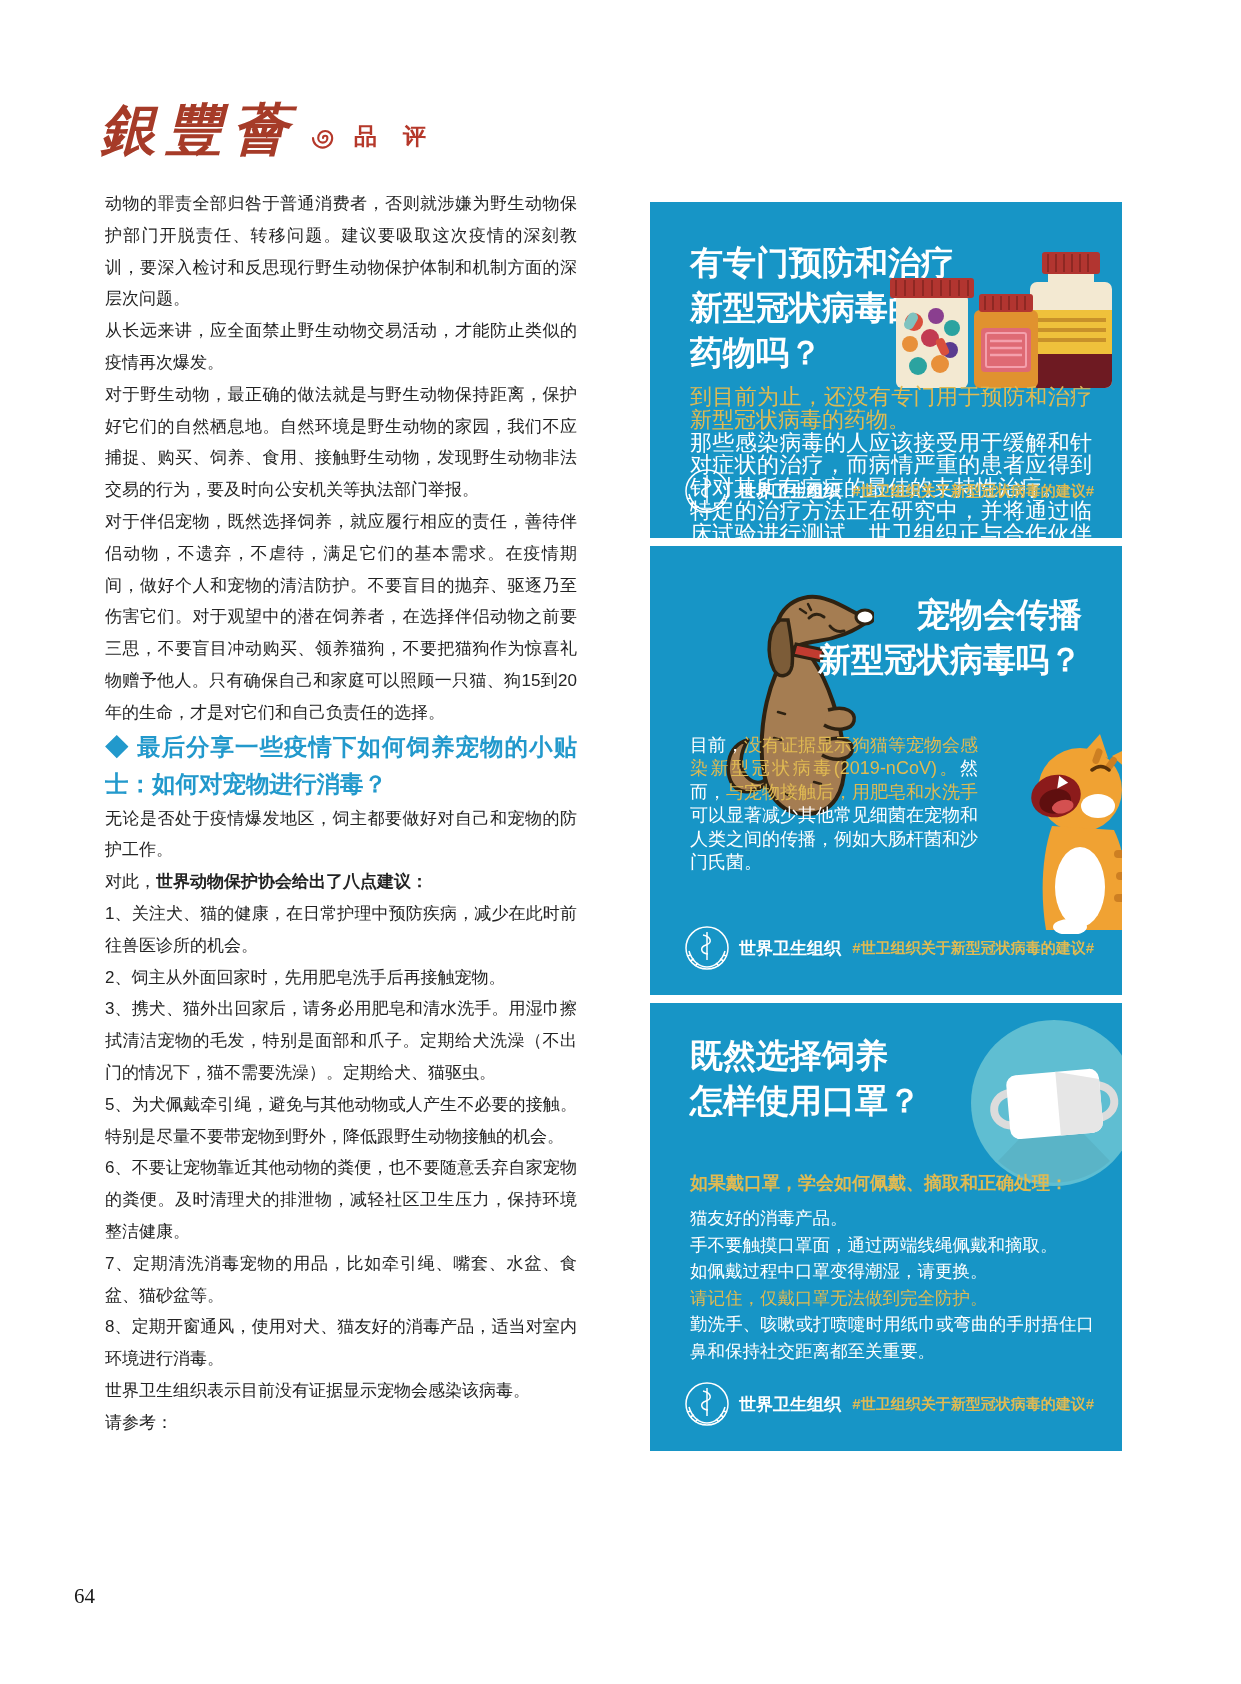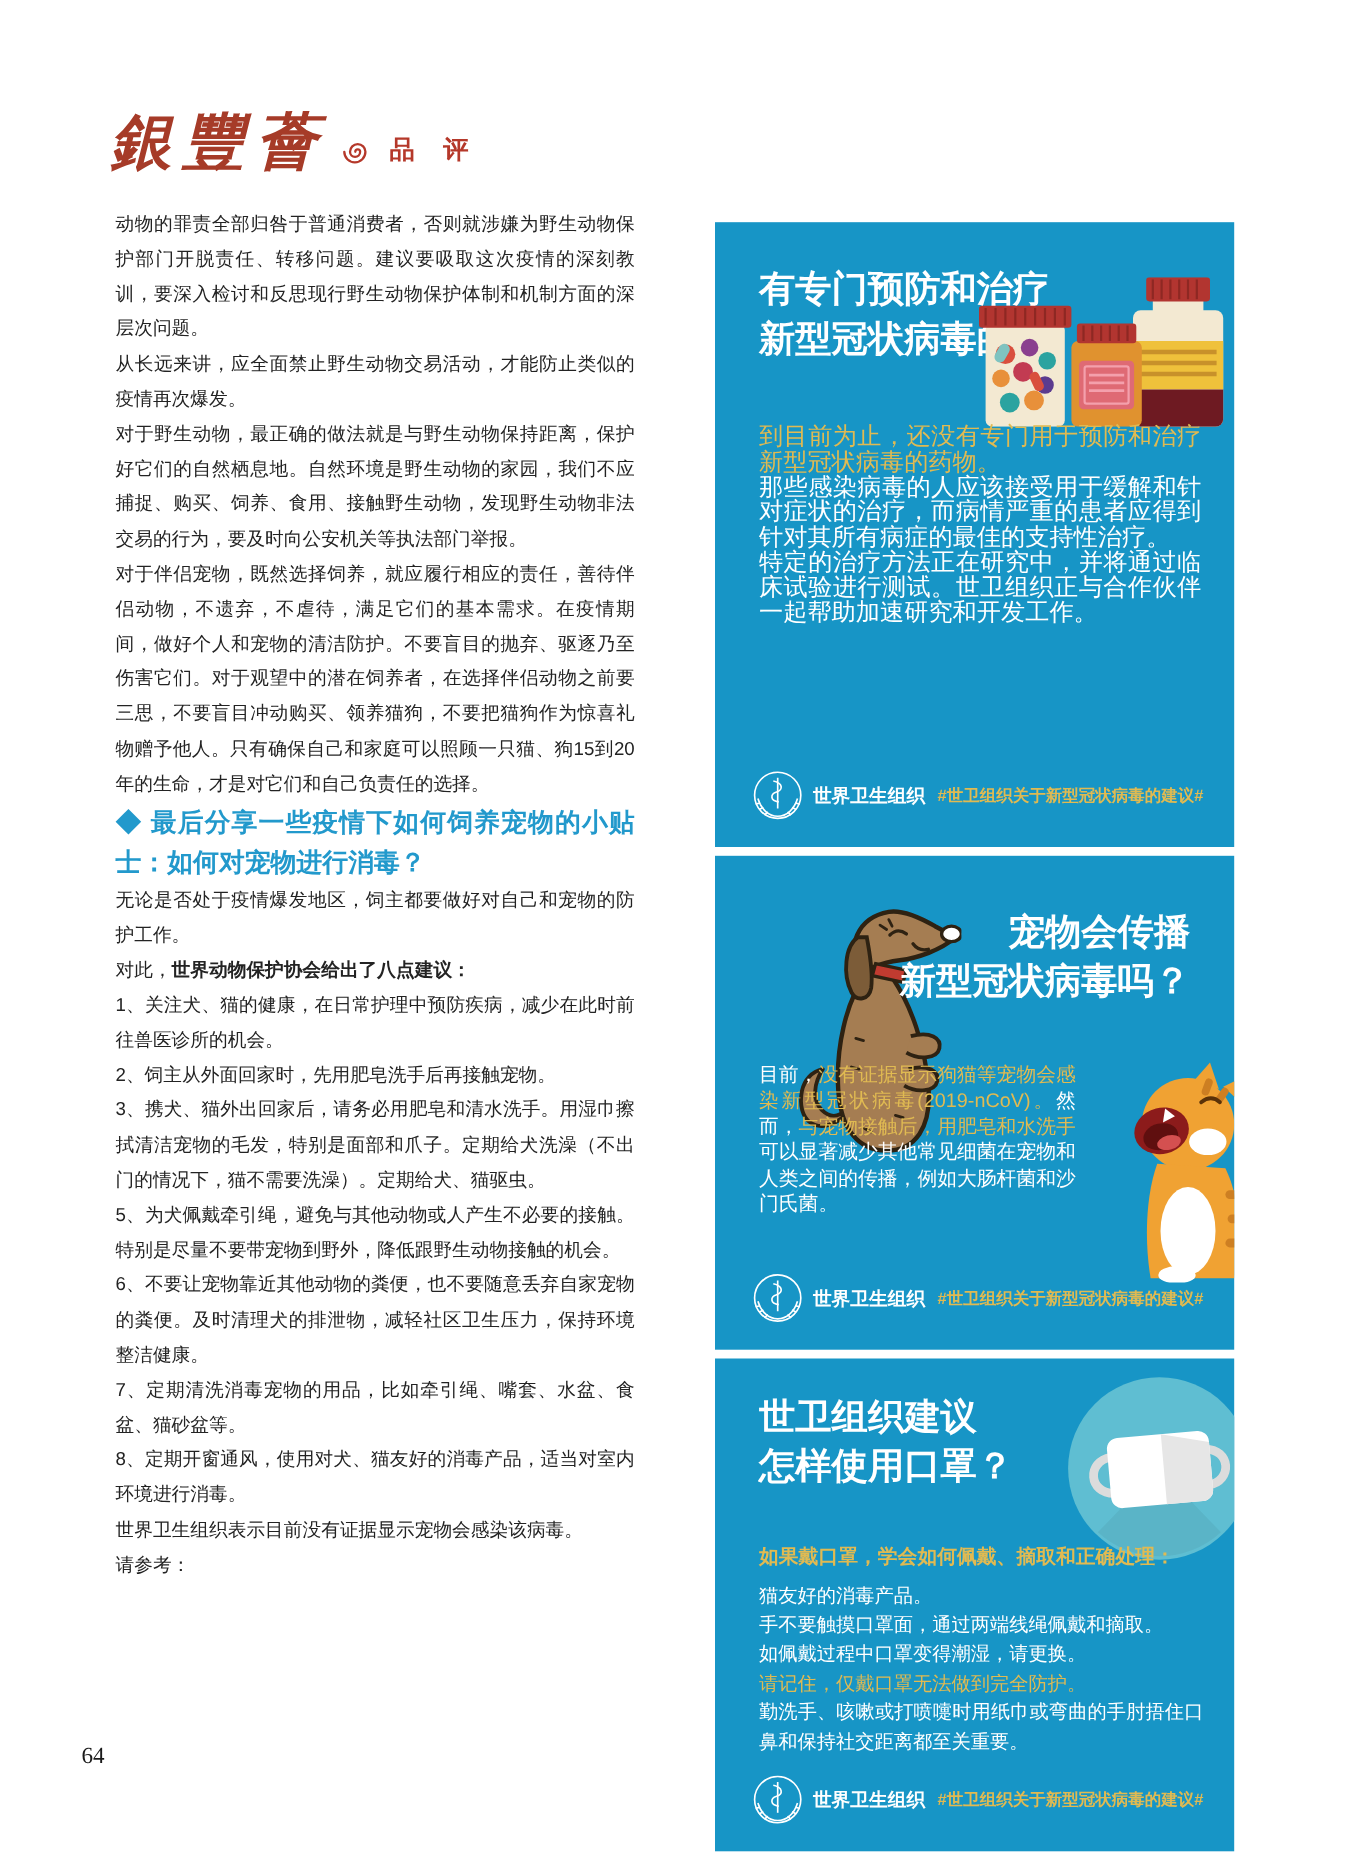--- a/index.html
+++ b/index.html
@@ -40,21 +40,21 @@
     margin:10px 0 5px;text-align:justify;
   }
   .bold{font-weight:bold;}
   .ref{font-weight:normal;}
   
   .posters{position:absolute;left:650px;top:202px;width:472px;}
   .card{
     position:relative;width:472px;background:var(--card-blue);
     margin-bottom:8px;color:#fff;overflow:hidden;
   }
-  .card-1{height:568px;}
+  .card-1{height:336px;}
   .card-2{height:449px;}
   .card-3{height:448px;}
   .card-title{font-weight:bold;font-size:33px;line-height:45px;}
   .yellow{color:var(--accent-yellow);}
   .card-footer{
     position:absolute;left:34px;right:28px;bottom:24px;
     display:flex;align-items:center;
   }
   .footer-org{font-weight:bold;font-size:17px;margin-left:9px;white-space:nowrap;}
   .footer-tag{margin-left:auto;color:var(--accent-yellow);font-size:15px;font-weight:bold;white-space:nowrap;}
@@ -113,20 +113,21 @@
   <p>世界卫生组织表示目前没有证据显示宠物会感染该病毒。</p>
   <p class="ref">请参考：</p>
 </div>
 
 <div class="posters">
 
   <div class="card card-1">
     <div class="card-title">
       <div>有专门预防和治疗</div>
       <div>新型冠状病毒的</div>
+      <div>药物吗？</div>
     </div>
 
     <svg class="bottles" width="242" height="136" viewBox="0 0 242 136">
 
       <g>
         <rect x="152" y="30" width="82" height="106" rx="7" fill="#f3e9d2"></rect>
         <rect x="170" y="16" width="46" height="18" fill="#f3e9d2"></rect>
         <rect x="164" y="0" width="58" height="22" rx="3" fill="#b23530"></rect>
         <path d="M170 2 v18 M178 2 v18 M186 2 v18 M194 2 v18 M202 2 v18 M210 2 v18" stroke="#8e2823" stroke-width="2"></path>
         <rect x="152" y="58" width="82" height="44" fill="#efc13b"></rect>
@@ -258,21 +259,21 @@
           <path d="M7 30 l-4 1 M10 34 l-4 2 M14 38 l-3 3 M39 30 l4 1 M36 34 l4 2 M32 38 l3 3"></path>
         </g>
       </svg>
       <span class="footer-org">世界卫生组织</span>
       <span class="footer-tag">#世卫组织关于新型冠状病毒的建议#</span>
     </div>
   </div>
 
   <div class="card card-3">
     <div class="card-title">
-      <div>世卫组织建议</div>
+      <div>既然选择饲养</div>
       <div>怎样使用口罩？</div>
     </div>
 
     <svg class="maskwrap" width="172" height="172" viewBox="0 0 172 172">
       <circle cx="86" cy="86" r="83" fill="#5fbed2"></circle>
       <path d="M30 144 A83 83 0 0 0 142 144 L86 86 Z" fill="rgba(0,0,0,0.05)"></path>
       <g transform="rotate(-5 86 86)">
         <path d="M43 72 C20 74 20 103 43 105" stroke="#dcdcdc" stroke-width="8" fill="none"></path>
         <path d="M129 72 C152 74 152 103 129 105" stroke="#dcdcdc" stroke-width="8" fill="none"></path>
         <rect x="40" y="55" width="93" height="64" rx="10" fill="#ffffff"></rect>

